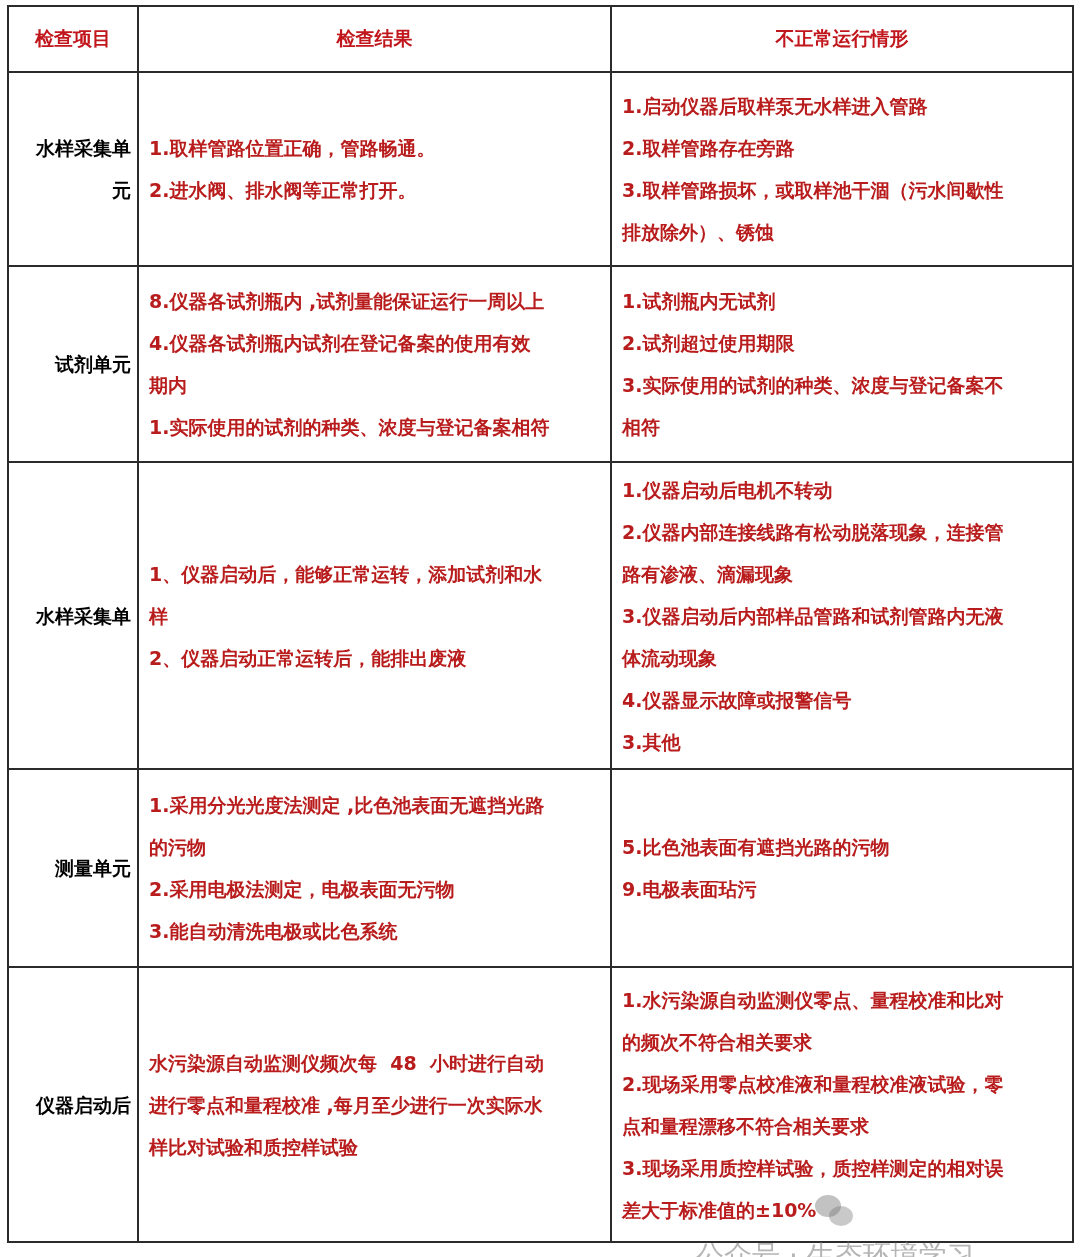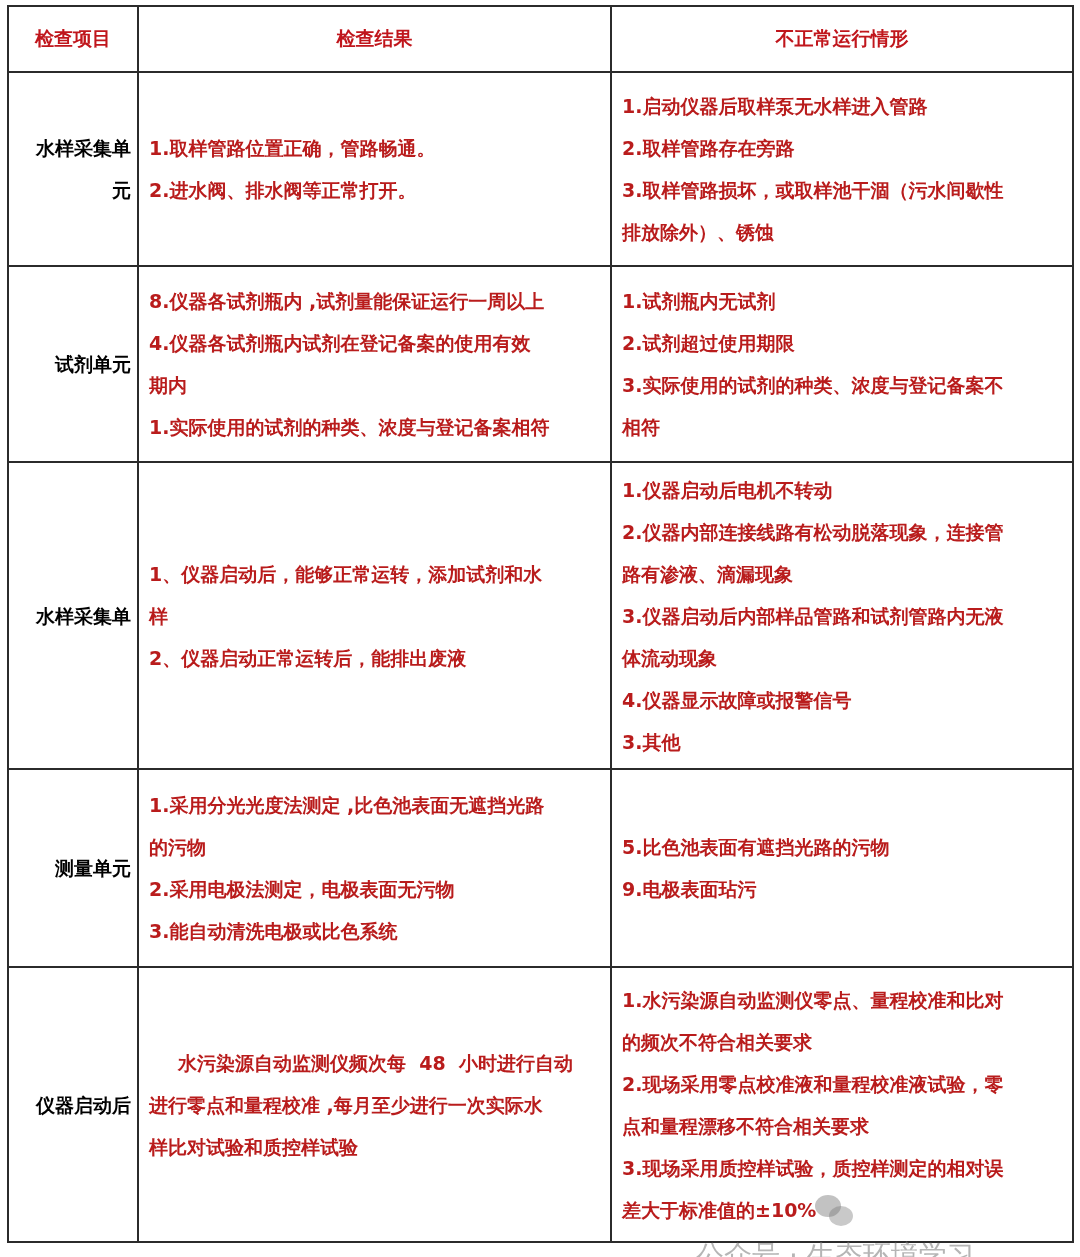--- a/index.html
+++ b/index.html
@@ -176,21 +176,21 @@
       <span class="line">5.比色池表面有遮挡光路的污物</span>
       <span class="line">9.电极表面玷污</span>
     </td>
   </tr>
 
   <tr class="r5">
     <td class="item-cell">
       <span class="line">仪器启动后</span>
     </td>
     <td class="content-cell">
-      <span class="line" style="white-space:pre;text-align:center;">水污染源自动监测仪频次每  48  小时进行自动</span>
+      <span class="line" style="white-space:pre;">水污染源自动监测仪频次每  48  小时进行自动</span>
       <span class="line">进行零点和量程校准 ,每月至少进行一次实际水</span>
       <span class="line">样比对试验和质控样试验</span>
     </td>
     <td class="content-cell">
       <span class="line">1.水污染源自动监测仪零点、量程校准和比对</span>
       <span class="line">的频次不符合相关要求</span>
       <span class="line">2.现场采用零点校准液和量程校准液试验，零</span>
       <span class="line">点和量程漂移不符合相关要求</span>
       <span class="line">3.现场采用质控样试验，质控样测定的相对误</span>
       <span class="line">差大于标准值的±10%</span>

